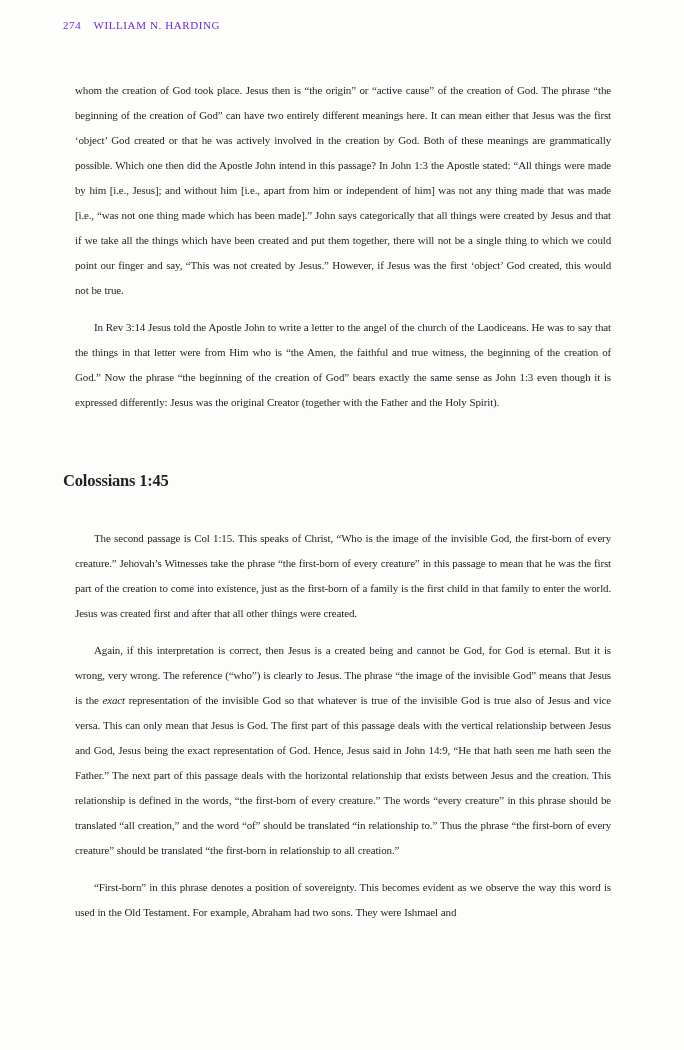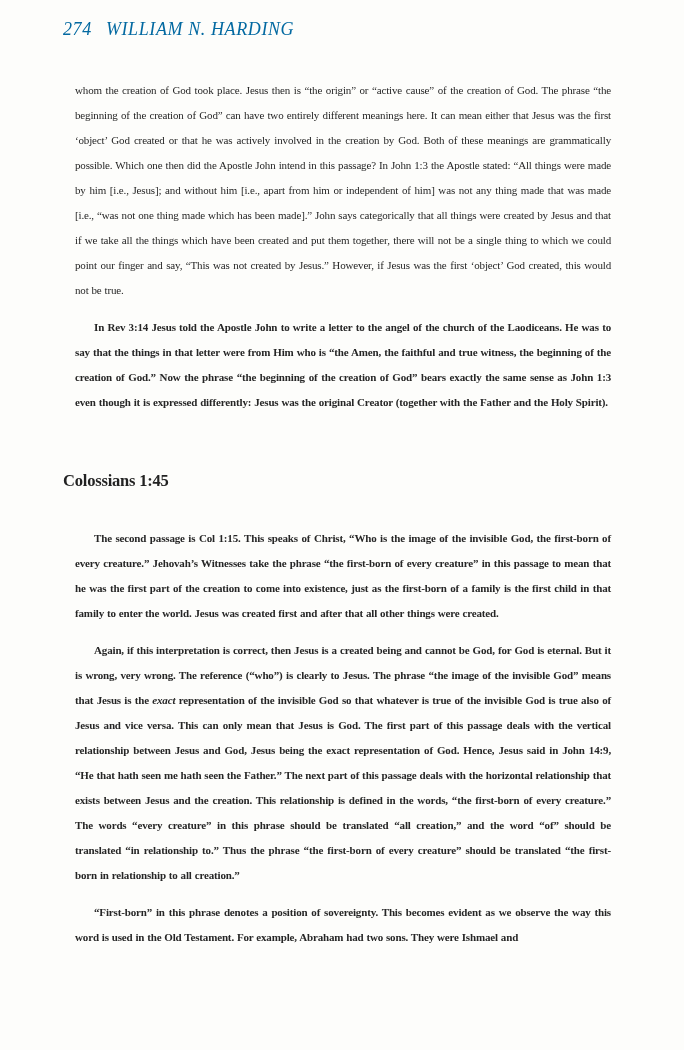--- a/index.html
+++ b/index.html
@@ -18,24 +18,23 @@
     .page {
       position: absolute;
       left: 63px;
       top: 0;
       width: 560px;
     }
     .running-head {
       position: absolute;
       top: 19px;
       left: 0;
-      font-style: italic;
-      font-size: 18px;
+      font-size: 11px;
       letter-spacing: 0.6px;
-      color: #0369a1;
+      color: #6d28d9;
       white-space: nowrap;
     }
     .running-head .page-num {
       margin-right: 9px;
     }
     .body-text {
       position: absolute;
       top: 66px;
       left: 0;
       width: 560px;
@@ -44,21 +43,20 @@
       font-size: 11px;
       line-height: 25px;
       text-align: justify;
       margin: 12px;
       letter-spacing: -0.15px;
       word-spacing: 0.3px;
       hyphens: manual;
     }
     .para.indent {
       text-indent: 19px;
-      font-weight: bold;
     }
     .section-heading {
       font-weight: bold;
       font-size: 16.5px;
       line-height: 21.8px;
       margin: 0;
       letter-spacing: -0.2px;
       color: #222;
     }
     .gap-before-heading { height: 43px; }

